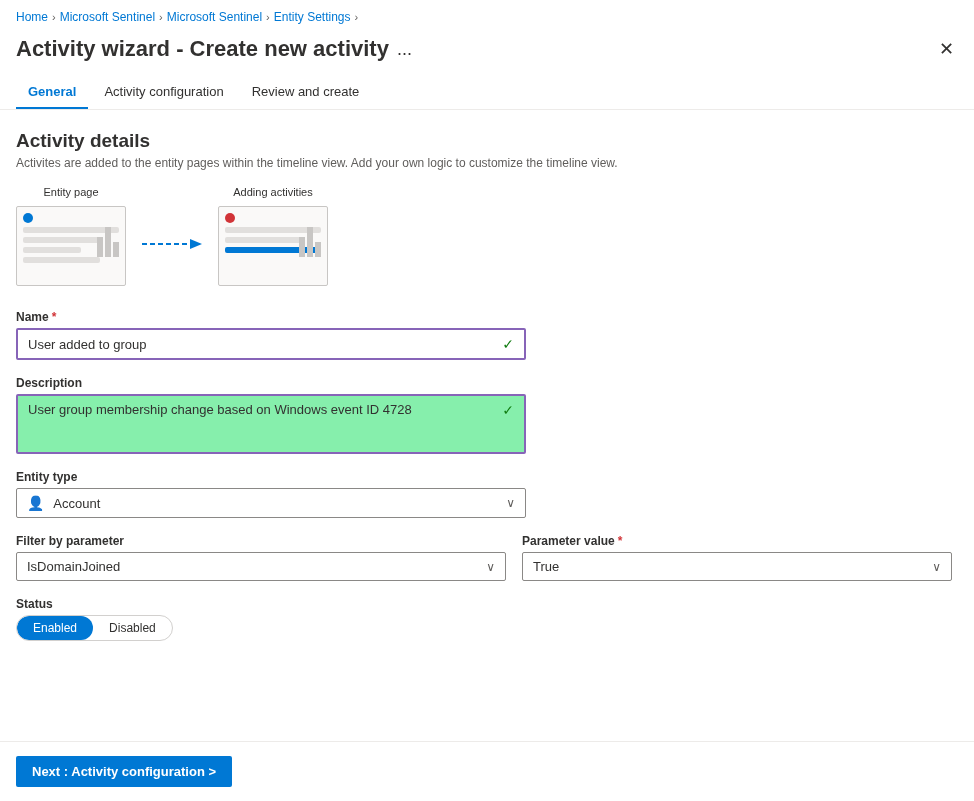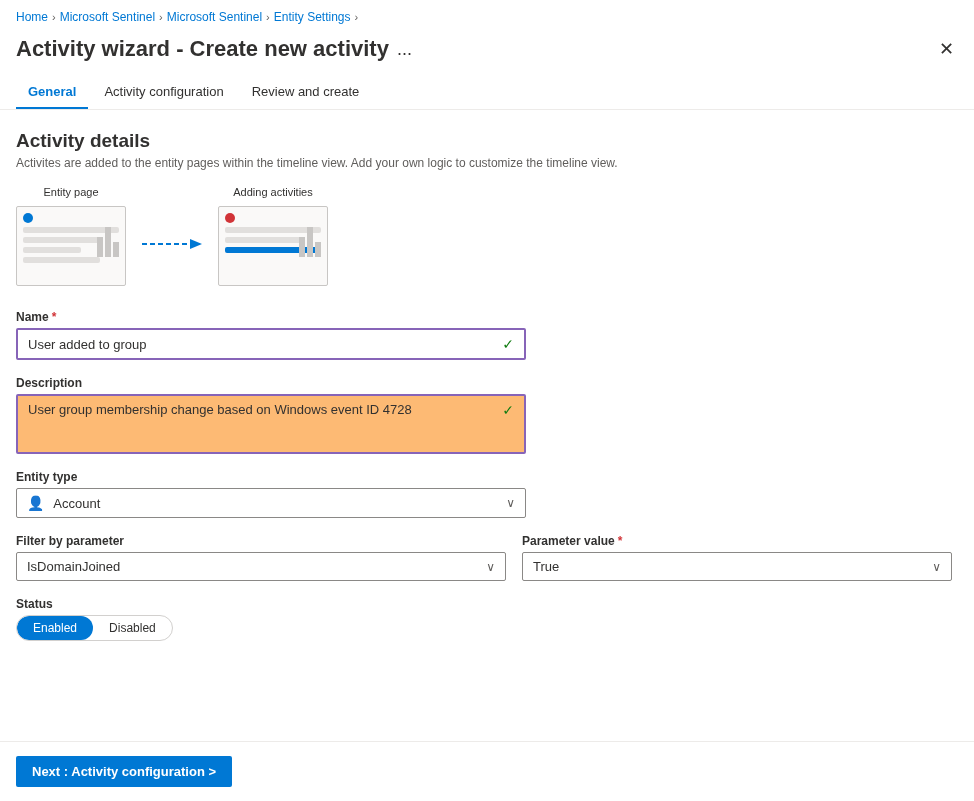--- a/index.html
+++ b/index.html
@@ -40,21 +40,21 @@
     .mini-icon.red { background: #d13438; }
     .mini-bar-group { display: flex; gap: 2px; align-items: flex-end; position: absolute; right: 6px; top: 20px; }
     .mini-bar { width: 6px; background: #c8c6c4; }
 
     .form-group { margin-bottom: 16px; }
     .form-label { font-size: 12px; font-weight: 600; margin-bottom: 4px; display: flex; align-items: center; gap: 3px; }
     .required { color: #d13438; }
 
     .text-input { width: 510px; border: 1px solid #8a8886; border-radius: 2px; padding: 6px 10px; font-size: 13px; color: #323130; display: flex; align-items: center; justify-content: space-between; background: #fff; }
     .text-input.active-border { border-color: #8764b8; border-width: 2px; }
-    .textarea-input { width: 510px; border: 2px solid #8764b8; border-radius: 2px; padding: 6px 10px; font-size: 13px; color: #323130; background: #fdba74; min-height: 60px; display: flex; align-items: flex-start; justify-content: space-between; }
+    .textarea-input { width: 510px; border: 2px solid #8764b8; border-radius: 2px; padding: 6px 10px; font-size: 13px; color: #323130; background: #86efac; min-height: 60px; display: flex; align-items: flex-start; justify-content: space-between; }
     .check-icon { color: #107c10; font-size: 14px; }
 
     .select-input { width: 510px; border: 1px solid #8a8886; border-radius: 2px; padding: 6px 10px; font-size: 13px; color: #323130; display: flex; align-items: center; justify-content: space-between; background: #fff; cursor: pointer; }
     .select-input .chevron { color: #605e5c; font-size: 12px; }
     .account-icon { color: #0078d4; margin-right: 6px; font-size: 14px; }
 
     .two-col { display: flex; gap: 16px; align-items: flex-start; }
     .col-left { flex: 0 0 490px; }
     .col-right { flex: 0 0 430px; }
     .select-input.wide { width: 490px; }

